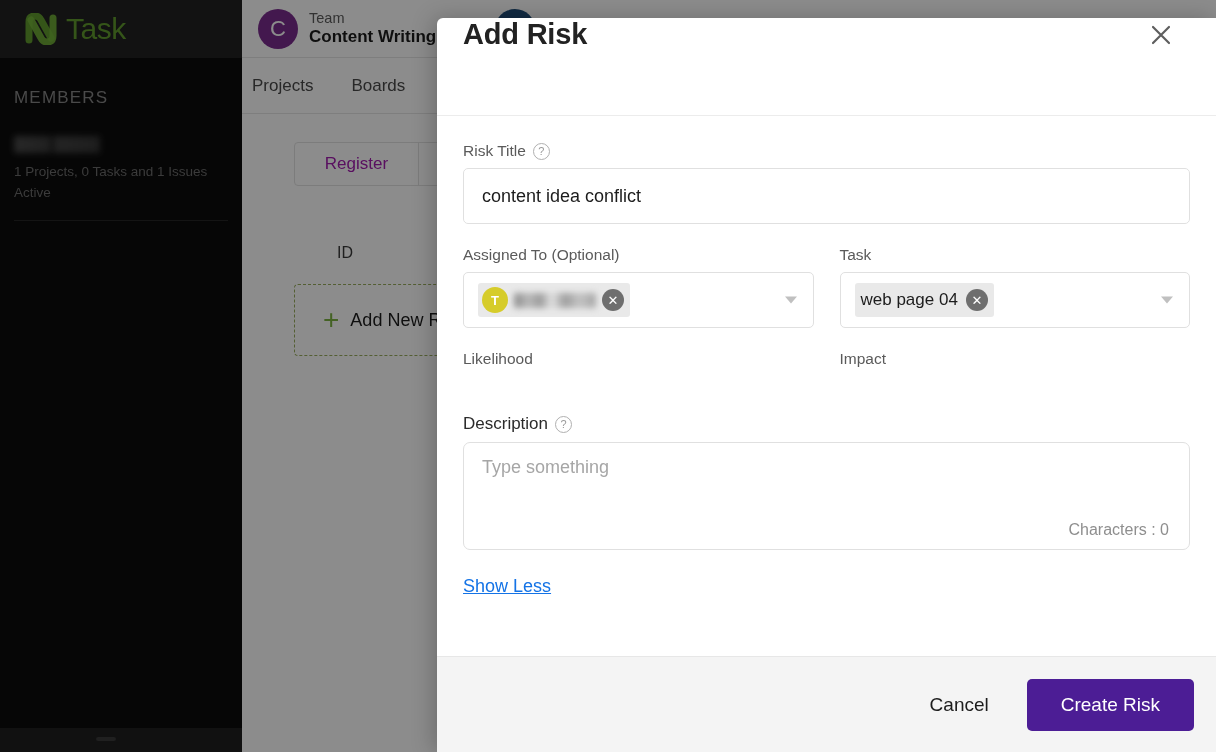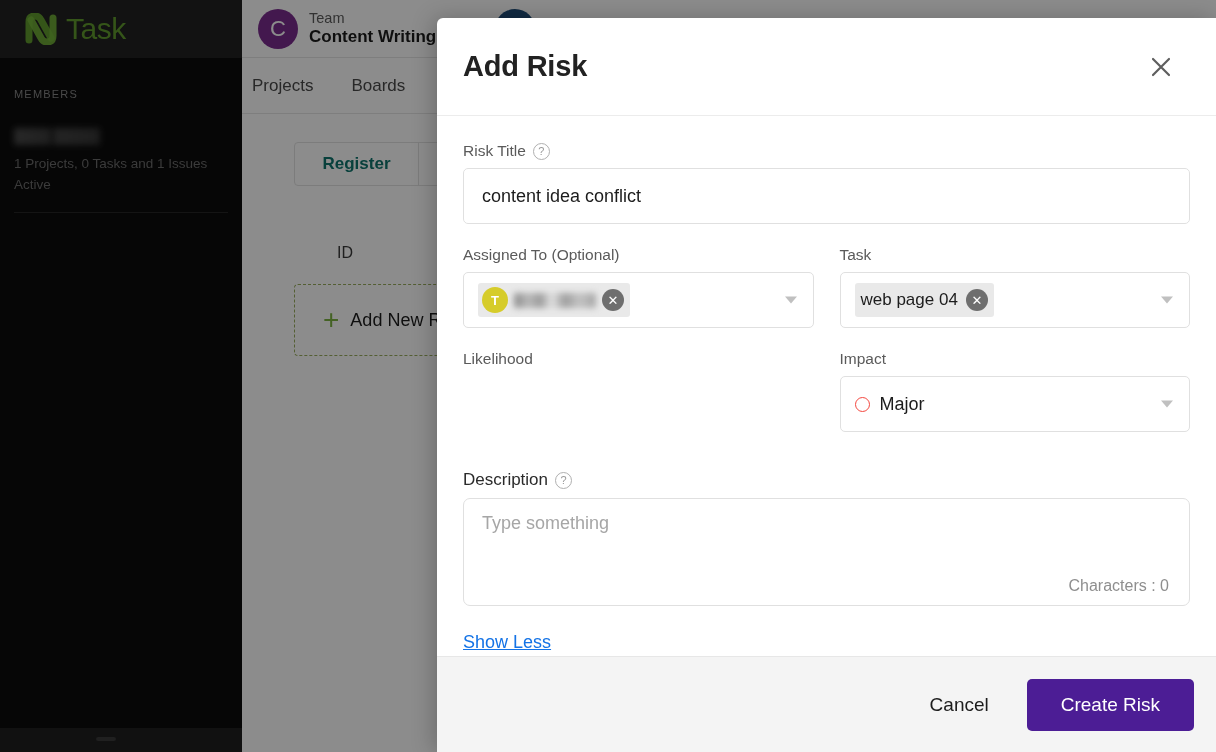--- a/index.html
+++ b/index.html
@@ -23,21 +23,21 @@
     height: 58px; display: flex; align-items: center;
     padding-left: 24px; background: #1a1a1a;
   }
   .logo-mark { width: 34px; height: 32px; margin-right: 8px; }
   .logo-text {
     font-size: 30px; color: #4c7a24; font-weight: 400;
     letter-spacing: -0.5px;
   }
   .sidebar-body { padding: 30px 14px 0 14px; }
   .members-label {
-    font-size: 11px; color: #6a6a6a; letter-spacing: 1.2px;
+    font-size: 17px; color: #6a6a6a; letter-spacing: 1.2px;
     text-transform: uppercase;
   }
   .member-name {
     margin-top: 28px; height: 17px; width: 86px;
     background: linear-gradient(90deg,#3a3a3a 0%,#2e2e2e 42%,transparent 44%,#343434 48%,#2b2b2b 100%);
     filter: blur(3px); border-radius: 2px;
   }
   .member-sub {
     margin-top: 9px; font-size: 13.5px; color: #555555; line-height: 1.55;
     width: 215px;
@@ -82,21 +82,21 @@
     display: flex; align-items: center; padding-left: 10px; gap: 38px;
   }
   .bg-tab { font-size: 17px; color: #4a4a4a; }
 
   .bg-seg {
     margin: 28px 0 0 52px; display: flex; width: 300px; height: 44px;
     border: 1px solid #e2e2e2; border-radius: 4px; overflow: hidden;
   }
   .bg-seg-item {
     flex: 0 0 124px; display: flex; align-items: center; justify-content: center;
-    font-size: 17px; font-weight: bold; color: #0f766e;
+    font-size: 17px; font-weight: normal; color: #a21caf;
     border-right: 1px solid #e2e2e2;
   }
   .bg-colhead {
     margin: 58px 0 0 0; padding-left: 95px;
     font-size: 16px; color: #3a3a3a;
   }
   .bg-addnew {
     margin: 22px 0 0 52px; width: 470px; height: 72px;
     border: 1px dashed #9aad5e; border-radius: 4px;
     display: flex; align-items: center; padding-left: 28px; gap: 11px;
@@ -121,21 +121,21 @@
     position: absolute; left: 437px; top: 18px;
     width: 779px; height: 734px;
     background: #ffffff;
     border-radius: 6px 0 0 0;
     box-shadow: -4px 0 22px rgba(0,0,0,0.22);
     display: flex; flex-direction: column;
     overflow: hidden;
   }
   .modal-header {
     height: 98px; flex: 0 0 98px;
-    display: flex; align-items: center; justify-content: space-between;
+    display: flex; align-items: flex-start; justify-content: space-between;
     padding: 0 38px 0 26px;
     border-bottom: 1px solid #ececec;
   }
   .modal-title {
     font-size: 29px; color: #222222; font-weight: bold; letter-spacing: -0.2px;
   }
   .close-btn {
     width: 34px; height: 34px; display: flex; align-items: center;
     justify-content: center; cursor: pointer;
   }
@@ -359,27 +359,20 @@
       </div>
 
       
       <div class="row-2">
         <div class="col">
           <div class="field-label">Likelihood</div>
         </div>
 
         <div class="col">
           <div class="field-label">Impact</div>
-          <div class="select-box">
-            <span class="select-value">
-              <span class="impact-dot"></span>
-              <span>Major</span>
-            </span>
-            <span class="select-caret"></span>
-          </div>
         </div>
       </div>
 
       
       <div>
         <div class="field-label dark desc-label">
           <span>Description</span>
           <span class="help-icon">?</span>
         </div>
         <div class="textarea-box">

